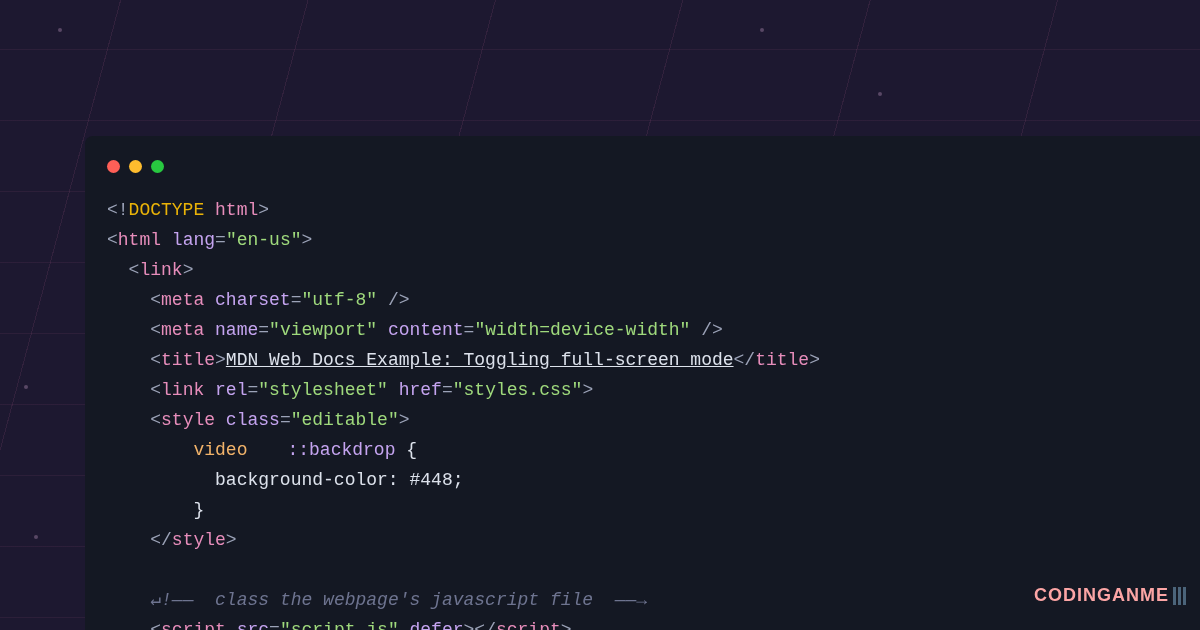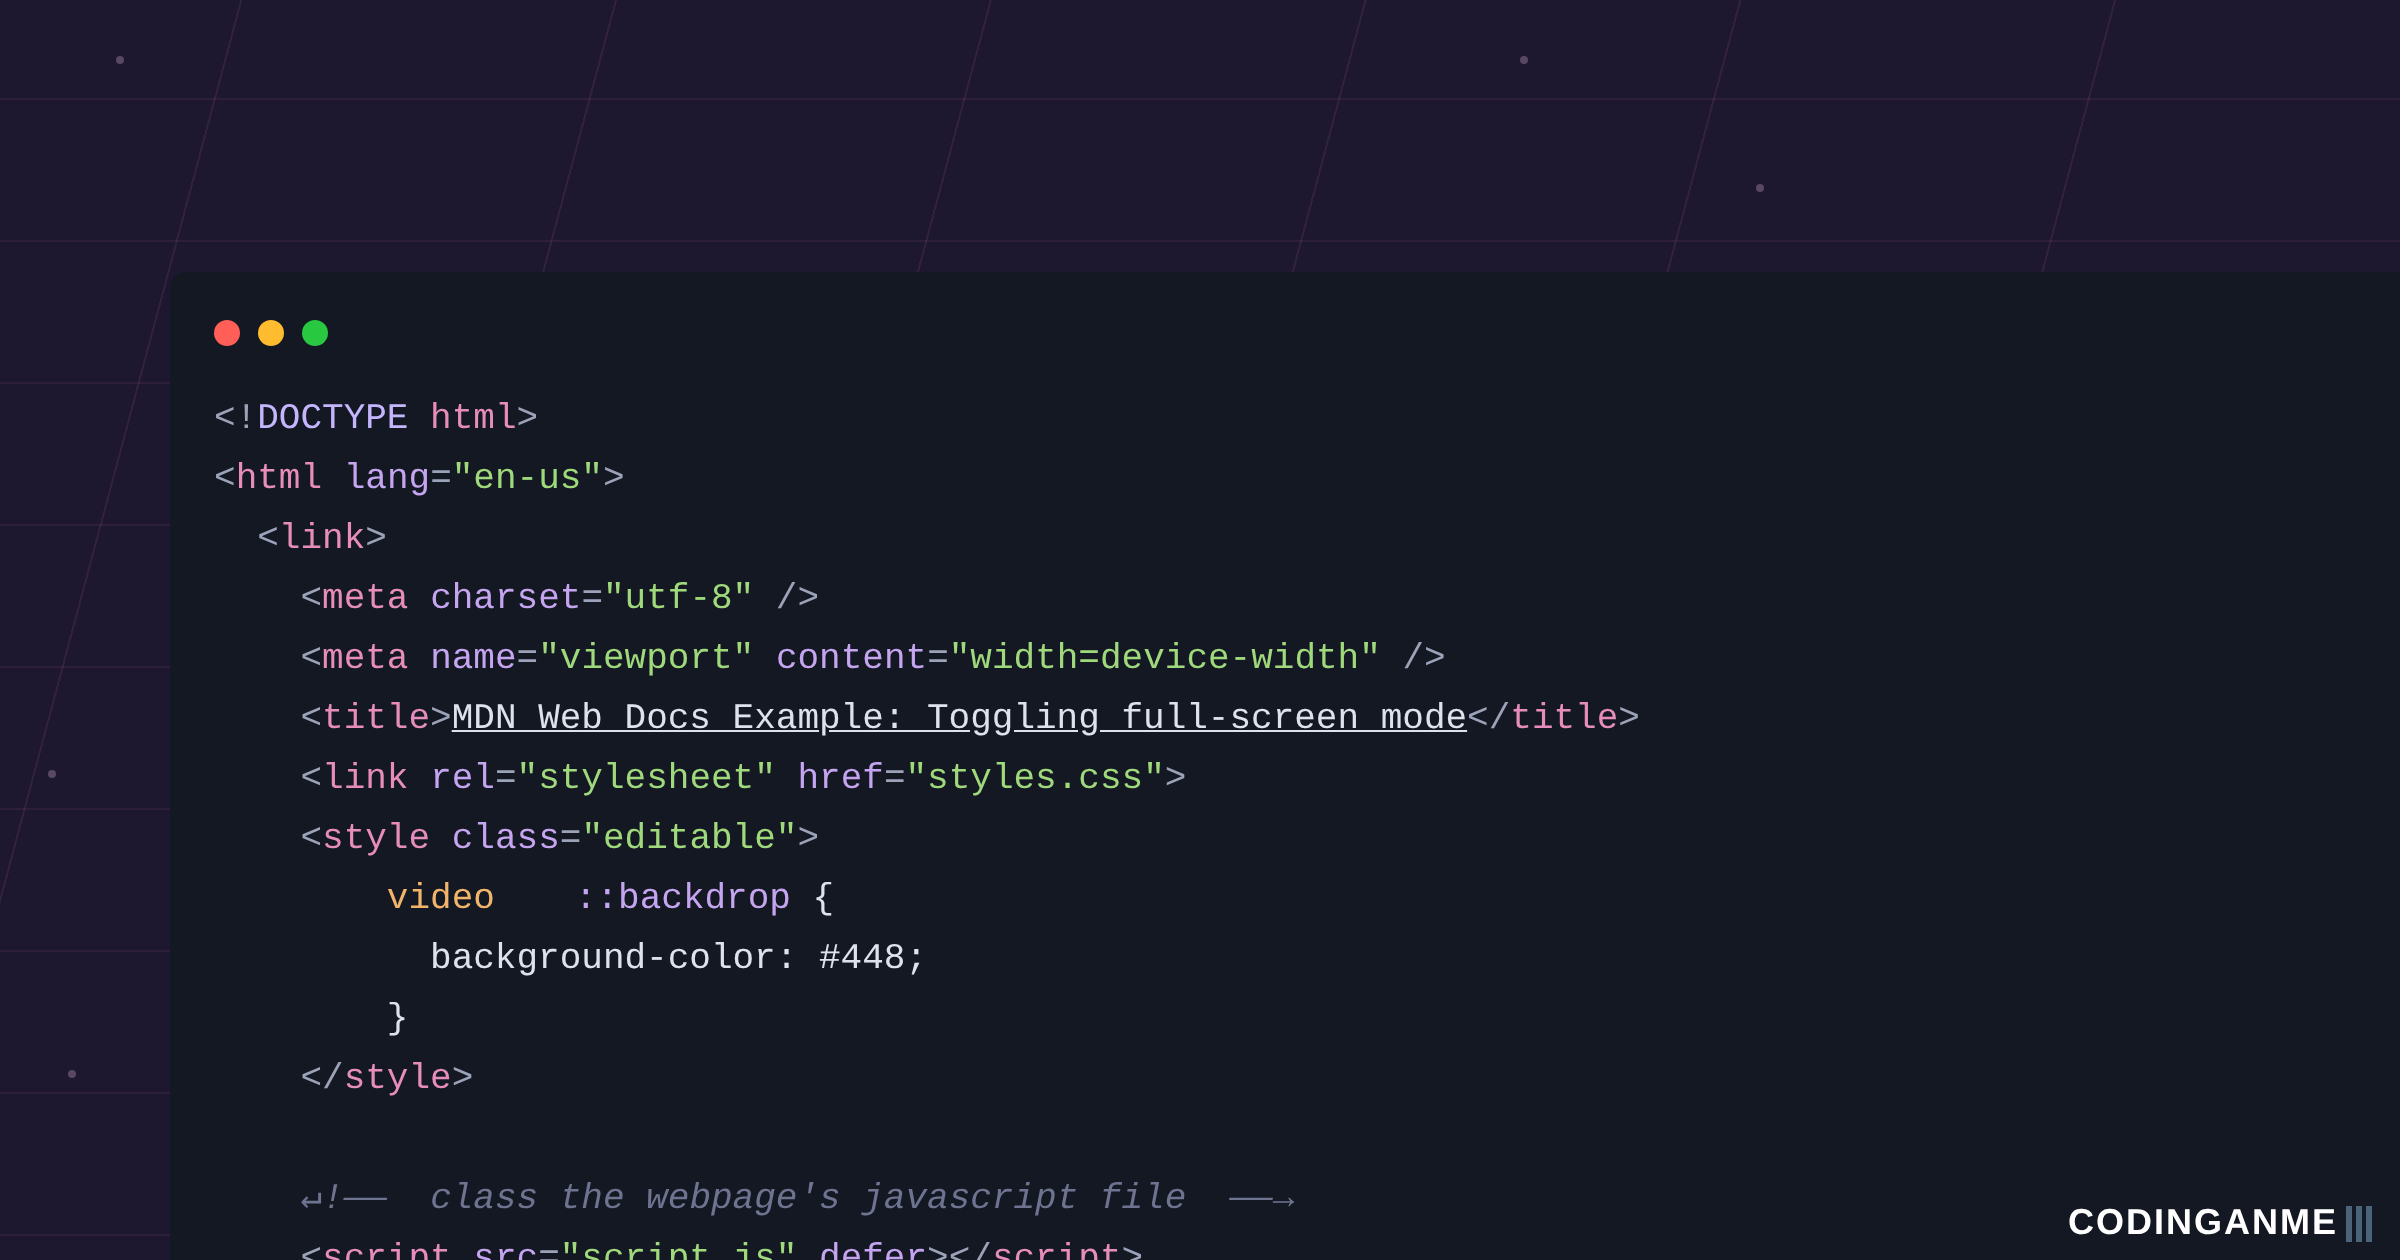--- a/index.html
+++ b/index.html
@@ -60,39 +60,39 @@
     .tl-red { background: #ff5f57; }
     .tl-yellow { background: #febc2e; }
     .tl-green { background: #28c840; }
     .code {
       font-size: 18px;
       line-height: 30px;
       color: #d8dde8;
       white-space: pre;
     }
     .punct { color: #9ca3b8; }
-    .doctype { color: #c4b5fd; }
+    .doctype { color: #eab308; }
     .tag { color: #e78dbb; }
     .attr-name { color: #c5a4f0; }
     .attr-val { color: #9fd97c; }
     .text-content { color: #dde2ec; text-decoration: underline; }
     .selector { color: #f2b36a; margin-top: 24px; }
     .pseudo { color: #c5a4f0; padding-left: 40px; }
     .prop { color: #dde2ec; }
     .brace { color: #dde2ec; }
     .comment { color: #6e7490; font-style: italic; }
     .watermark {
       position: absolute;
       right: 14px;
-      bottom: 8px;
+      bottom: 24px;
       font-family: -apple-system, BlinkMacSystemFont, 'Segoe UI', sans-serif;
       font-weight: 600;
       font-size: 18px;
       letter-spacing: 1px;
-      color: #ffffff;
+      color: #fca5a5;
       display: flex;
       align-items: center;
       gap: 2px;
     }
     .watermark-bars {
       display: inline-flex;
       gap: 2px;
       margin-left: 2px;
     }
     .watermark-bars span {

